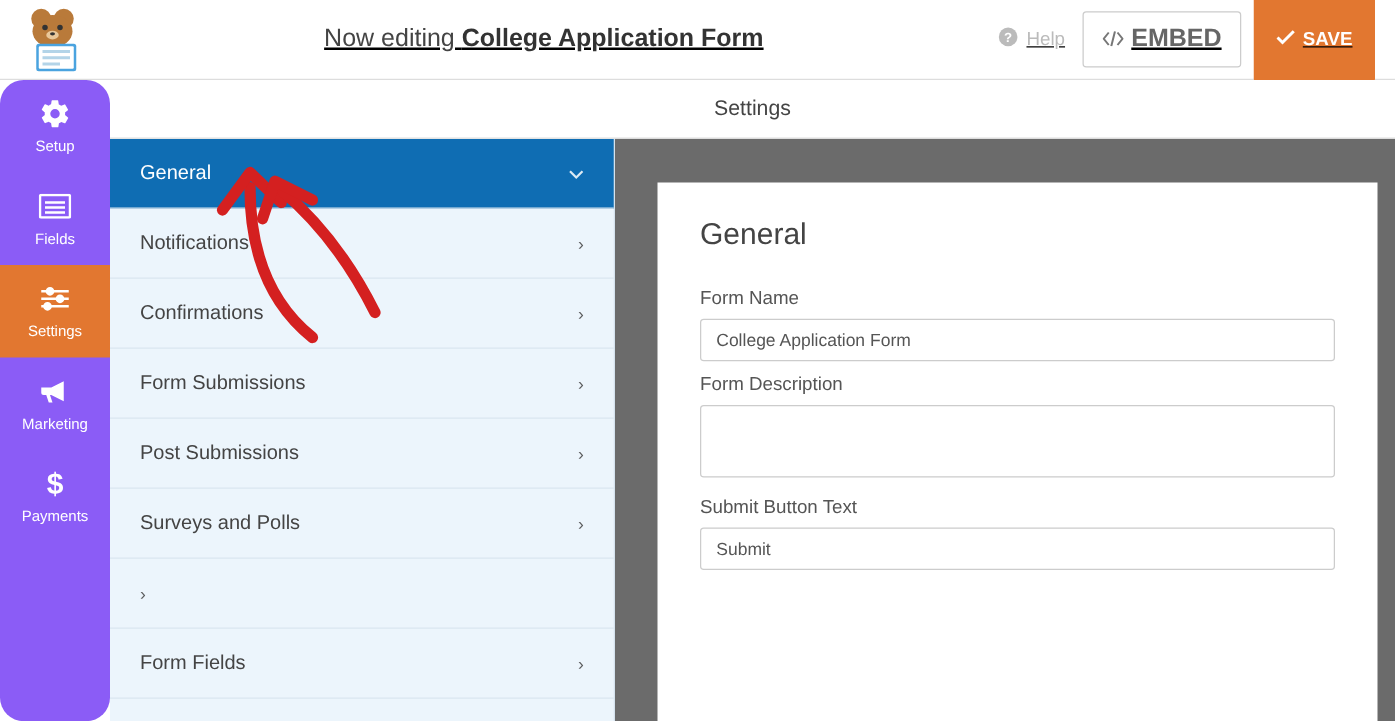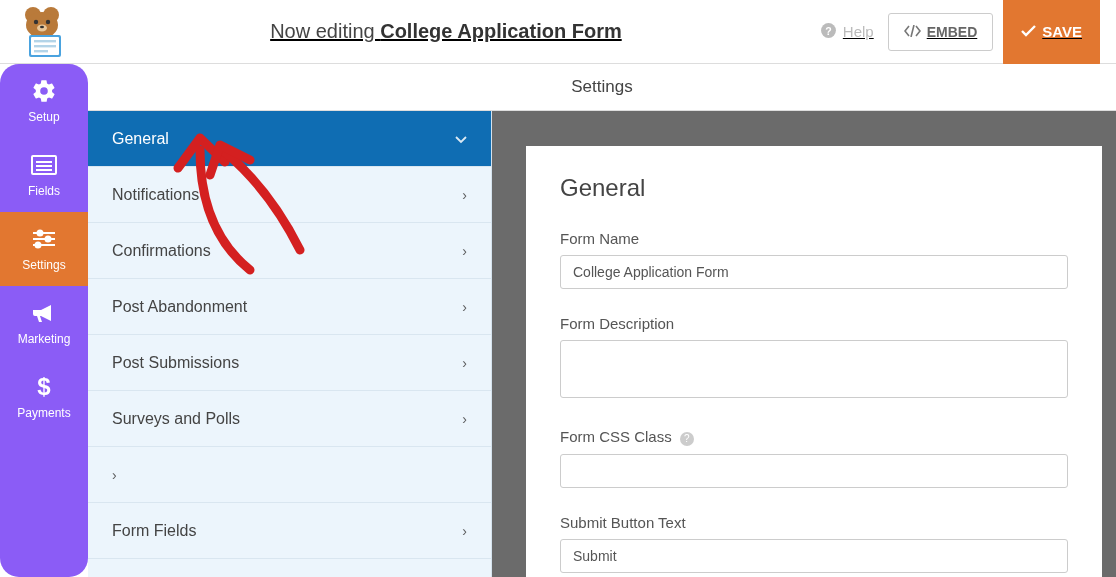--- a/index.html
+++ b/index.html
@@ -3,40 +3,40 @@
   <meta charset="utf-8">
   <style>
     * { box-sizing: border-box; margin: 0; padding: 0; }
     body { font-family: -apple-system, BlinkMacSystemFont, "Segoe UI", Arial, sans-serif; background: #fff; width: 1116px; height: 577px; overflow: hidden; position: relative; }
     
     .topbar { height: 64px; background: #fff; border-bottom: 1px solid #ddd; display: flex; align-items: center; padding: 0 16px 0 12px; text-decoration: underline; }
     .logo { width: 60px; height: 58px; display: flex; align-items: center; justify-content: center; }
     .title-wrap { flex: 1; text-align: center; font-size: 20px; color: #444; }
     .title-wrap .bold { font-weight: 700; color: #333; }
     .help-link { color: #bbb; font-size: 15px; margin-right: 14px; display: inline-flex; align-items: center; gap: 6px; }
-    .embed-btn { background: #fff; border: 1px solid #ccc; color: #666; font-size: 14px; font-weight: 600; padding: 10px 15px; border-radius: 3px; margin-right: 10px; display: inline-flex; align-items: center; gap: 6px; cursor: pointer; }
+    .embed-btn { background: #fff; border: 1px solid #ccc; color: #666; font-size: 20px; font-weight: 600; padding: 10px 15px; border-radius: 3px; margin-right: 10px; display: inline-flex; align-items: center; gap: 6px; cursor: pointer; }
     .save-btn { background: #e27730; border: none; color: #fff; font-size: 15px; font-weight: 700; padding: 26px 18px; border-radius: 3px; display: inline-flex; align-items: center; gap: 6px; cursor: pointer; }
     
     .main { display: flex; height: calc(577px - 64px); }
     
     .leftbar { width: 88px; background: #8b5cf6; display: flex; flex-direction: column; border-radius: 19px; }
     .leftbar-item { height: 74px; display: flex; flex-direction: column; align-items: center; justify-content: center; gap: 6px; color: #fff; cursor: pointer; }
     .leftbar-item.active { background: #e27730; }
     .leftbar-item .icon { width: 26px; height: 26px; display: flex; align-items: center; justify-content: center; }
     .leftbar-item .lbl { font-size: 12px; }
     
     .midpanel { width: 404px; background: #ecf5fc; border-right: 1px solid #d5e3ee; display: flex; flex-direction: column; }
     .menu-item { height: 56px; display: flex; align-items: center; justify-content: space-between; padding: 0 24px; border-bottom: 1px solid #d9e6f0; color: #444; font-size: 16px; cursor: pointer; }
     .menu-item.active { background: #0f6db3; color: #fff; }
     .menu-item .chev { color: inherit; opacity: 0.85; font-size: 14px; }
     
     .content { flex: 1; background: #6b6b6b; position: relative; overflow: hidden; }
     .content-card { position: absolute; top: 82px; left: 34px; right: 14px; background: #fff; padding: 28px 34px; height: 600px; }
     .content-card h2 { font-size: 24px; color: #444; font-weight: 500; margin-bottom: 28px; }
-    .form-row { margin-bottom: 26px; }
+    .form-row { margin-bottom: 10px; }
     .form-row label { display: block; font-size: 15px; color: #555; margin-bottom: 8px; }
     .form-row input[type=text], .form-row textarea { width: 100%; border: 1px solid #ccc; border-radius: 3px; padding: 8px 12px; font-size: 14px; color: #555; font-family: inherit; }
     .form-row textarea { height: 58px; resize: none; }
     .help-q { display: inline-block; width: 14px; height: 14px; border-radius: 50%; background: #ccc; color: #fff; font-size: 10px; text-align: center; line-height: 14px; margin-left: 4px; }
     
     .arrow-overlay { position: absolute; pointer-events: none; z-index: 50; }
     .settings-strip { position: absolute; top: 0; left: 88px; right: 0; height: 47px; background: #fff; border-bottom: 1px solid #ddd; display: flex; align-items: center; justify-content: center; color: #444; font-size: 17px; z-index: 2; }
   </style>
 </head>
 <body>
@@ -149,21 +149,21 @@
       </div>
       <div class="menu-item">
         <span>Notifications</span>
         <span class="chev">›</span>
       </div>
       <div class="menu-item">
         <span>Confirmations</span>
         <span class="chev">›</span>
       </div>
       <div class="menu-item">
-        <span>Post Abandonment</span>
+        <span>Form Submissions</span>
         <span class="chev">›</span>
       </div>
       <div class="menu-item">
         <span>Post Submissions</span>
         <span class="chev">›</span>
       </div>
       <div class="menu-item">
         <span>Surveys and Polls</span>
         <span class="chev">›</span>
       </div>
@@ -181,24 +181,20 @@
         <h2>General</h2>
         <div class="form-row">
           <label>Form Name</label>
           <input type="text" value="College Application Form" style="">
         </div>
         <div class="form-row">
           <label>Form Description</label>
           <textarea style=""></textarea>
         </div>
         <div class="form-row">
-          <label><span>Form CSS Class</span> <span class="help-q">?</span></label>
-          <input type="text" value="" style="">
-        </div>
-        <div class="form-row">
           <label>Submit Button Text</label>
           <input type="text" value="Submit" style="">
         </div>
       </div>
     </div>
   </div>
 </div>
 
 <svg class="arrow-overlay" style="top:120px; left:170px;" width="170" height="170">
   <path d="M 80 150 Q 30 110 30 30" stroke="#d42020" stroke-width="9" fill="none" stroke-linecap="round"></path>

